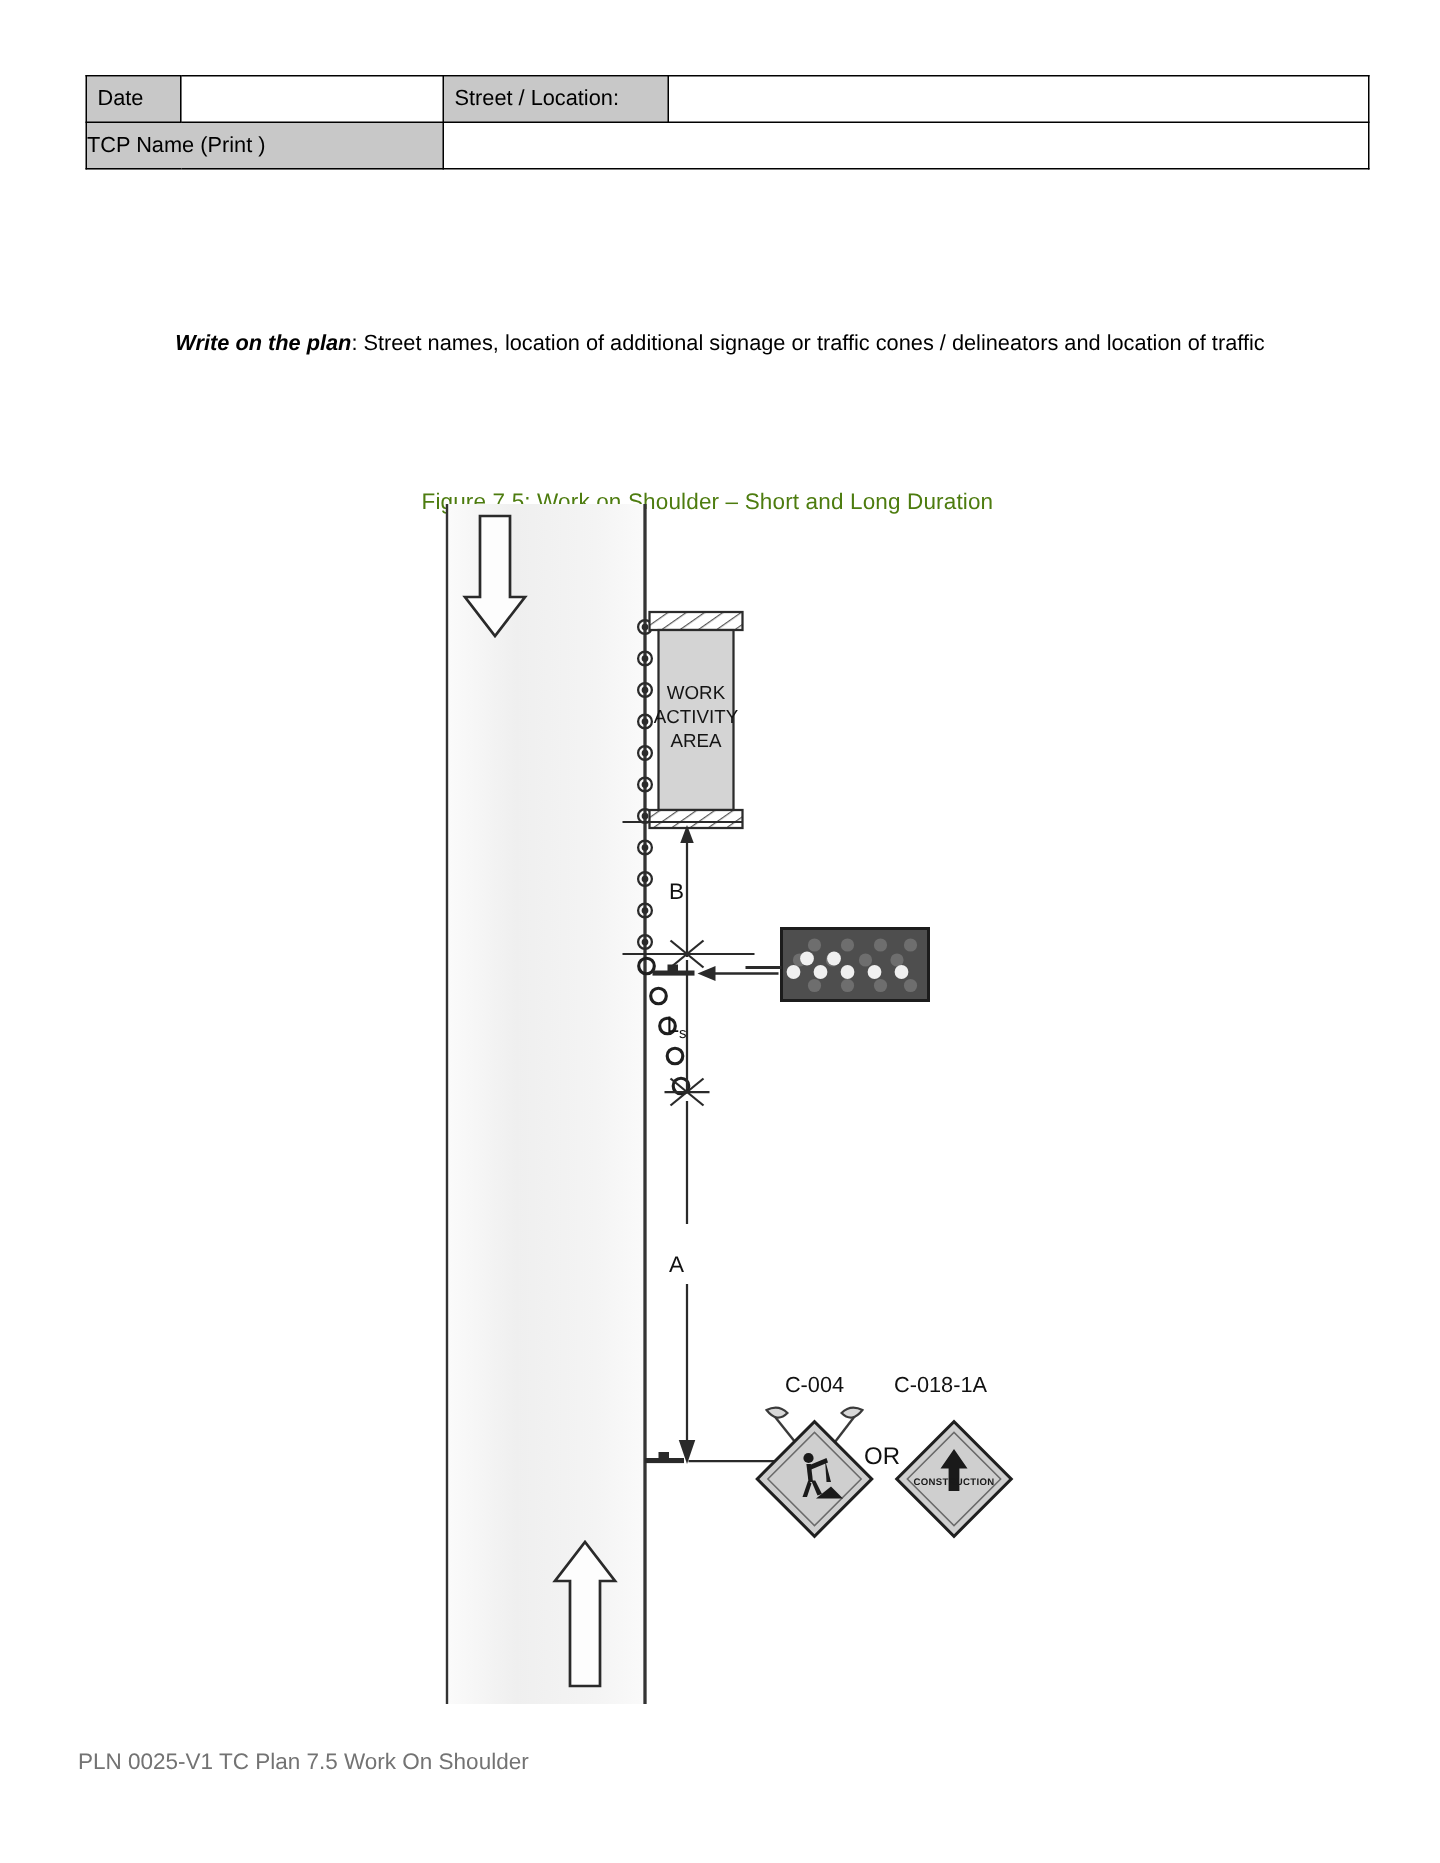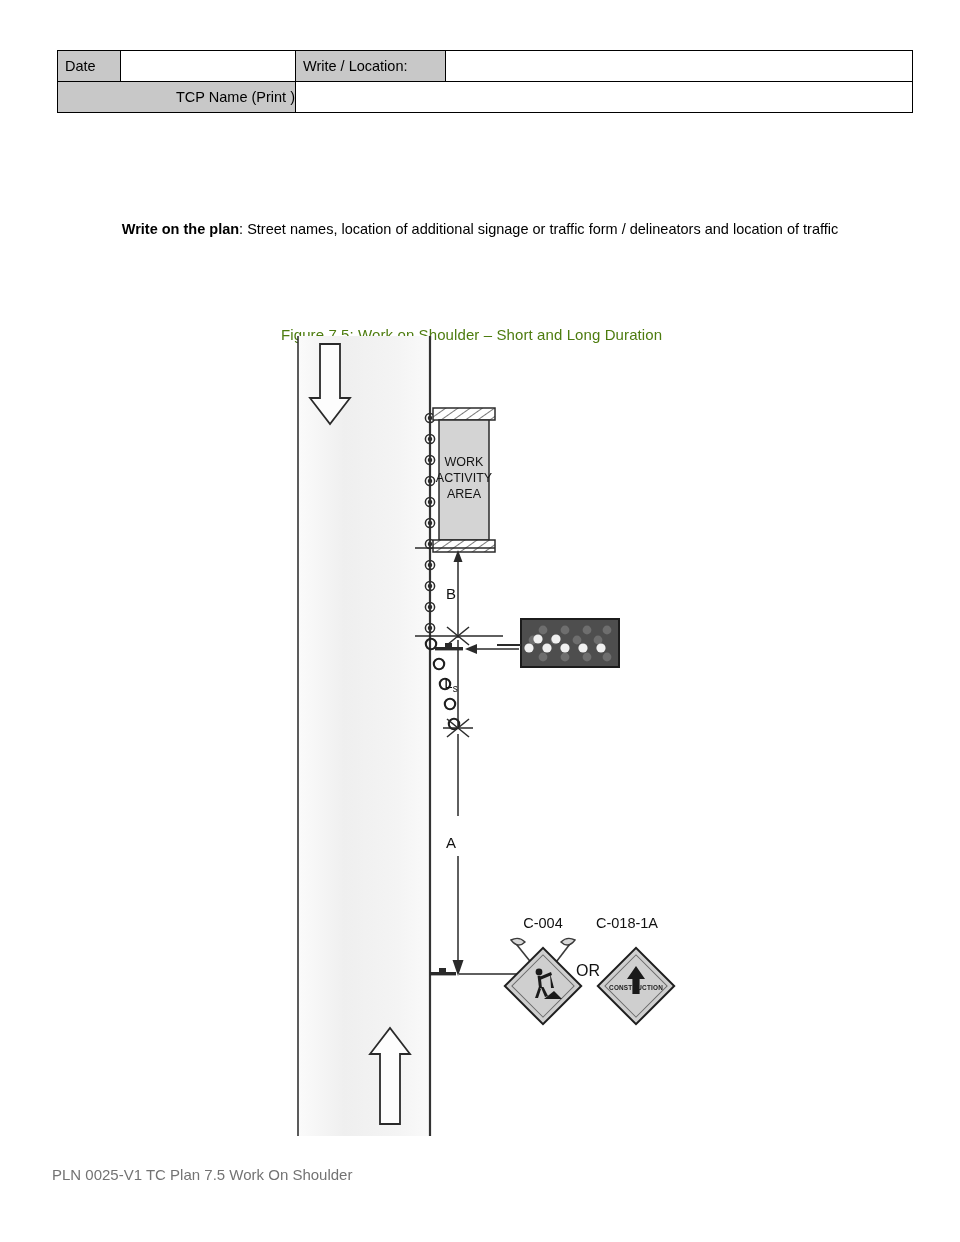--- a/index.html
+++ b/index.html
@@ -63,33 +63,33 @@
     letter-spacing: -0.2px;
   }
   .shaded {
     background: #c8c8c8;
   }
   .row-cell {
     height: 30px;
     font-size: 14.5px;
   }
   .pad-l { padding-left: 7px !important; }
-  .center { text-align: right; }
+  .center { text-align: left; }
 
   
   .instructions {
     position: absolute;
     left: 70px;
     top: 218px;
     width: 820px;
     text-align: center;
     font-size: 14.5px;
     line-height: 1.55;
   }
-  .instructions b { font-weight: bold; }
+  .instructions b { font-weight: bold; font-style: italic; }
 
   
   .figure-caption {
     position: absolute;
     left: 281px;
     top: 326px;
     font-size: 15px;
     font-weight: normal;
     color: #4d7c0f;
     letter-spacing: 0.1px;
@@ -119,32 +119,32 @@
   <colgroup>
     <col style="width:63px">
     <col style="width:175px">
     <col style="width:150px">
     <col style="width:467px">
   </colgroup>
   <tbody>
   <tr>
     <td class="row-cell shaded pad-l">Date</td>
     <td class="row-cell pad-l"></td>
-    <td class="row-cell shaded pad-l">Write / Location:</td>
+    <td class="row-cell shaded pad-l">Street / Location:</td>
     <td class="row-cell pad-l"></td>
   </tr>
   <tr>
     <td colspan="2" class="row-cell shaded center">TCP Name (Print )</td>
     <td colspan="2" class="row-cell pad-l"></td>
   </tr>
 </tbody>
   </table>
 
 <div class="instructions">
-  <b>Write on the plan</b><span>:  Street names, location of additional signage or traffic form / delineators and location of traffic</span>
+  <b>Write on the plan</b><span>:  Street names, location of additional signage or traffic cones / delineators and location of traffic</span>
 </div>
 
 <div class="figure-caption">Figure 7.5:  Work on Shoulder – Short and Long Duration</div>
 
 <div class="figure-wrap">
 <svg width="460" height="810" viewBox="0 0 460 810" xmlns="http://www.w3.org/2000/svg">
 
   <defs>
     <linearGradient id="roadGrad" x1="0" y1="0" x2="1" y2="0">
       <stop offset="0%" stop-color="#fbfbfb"></stop>

